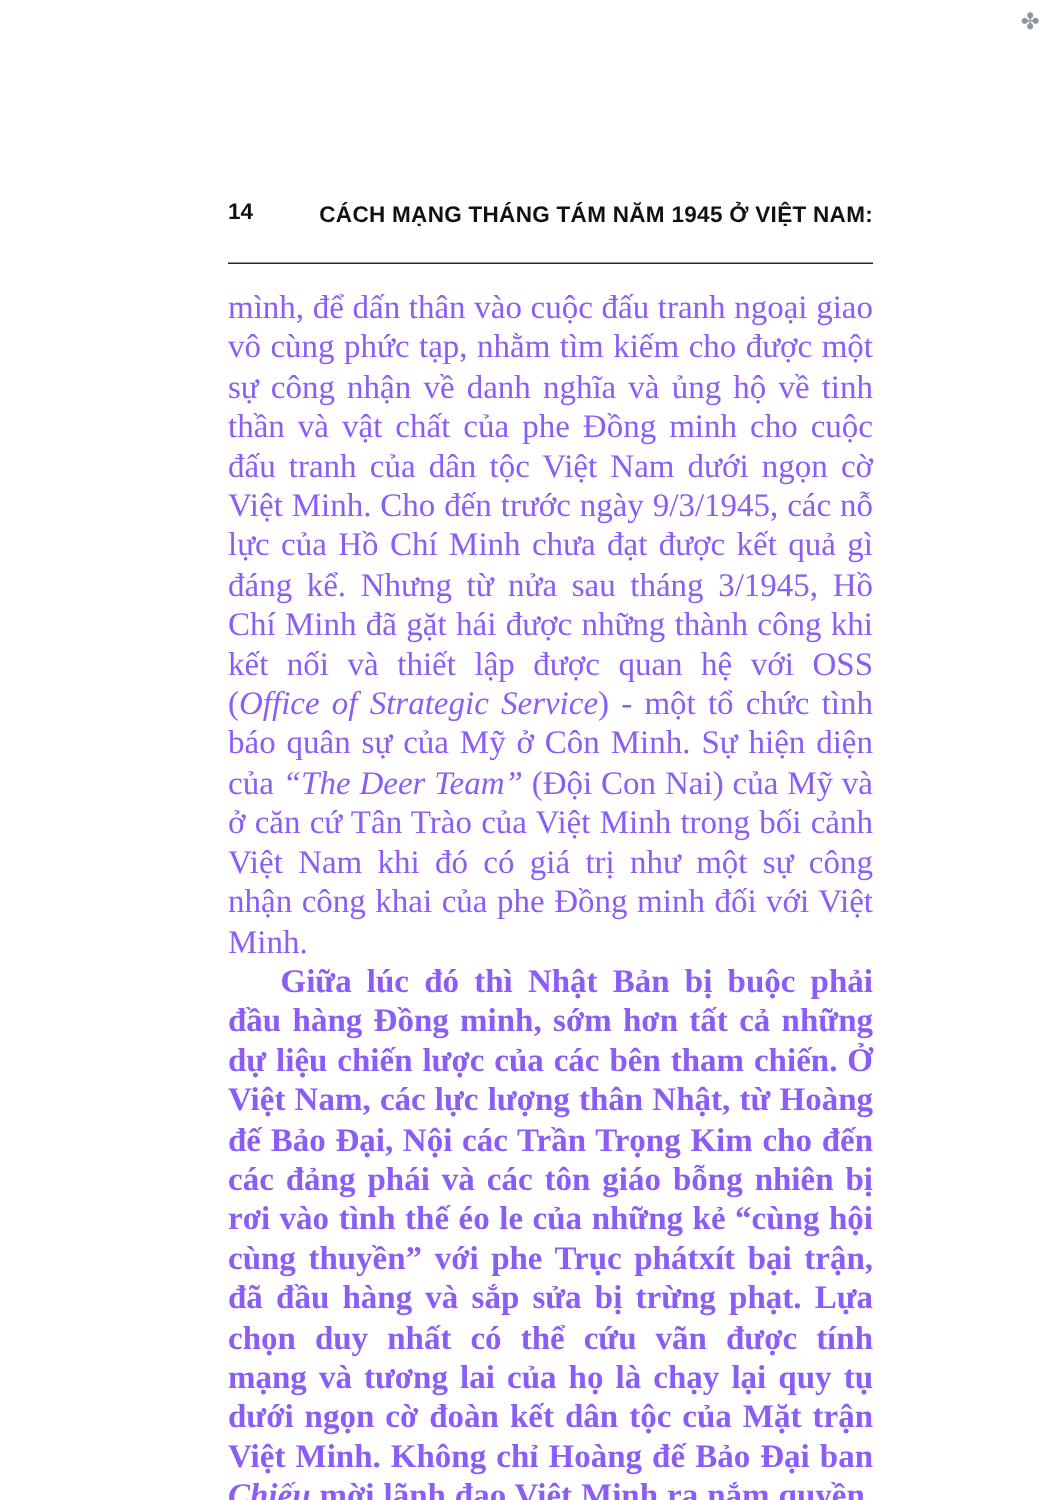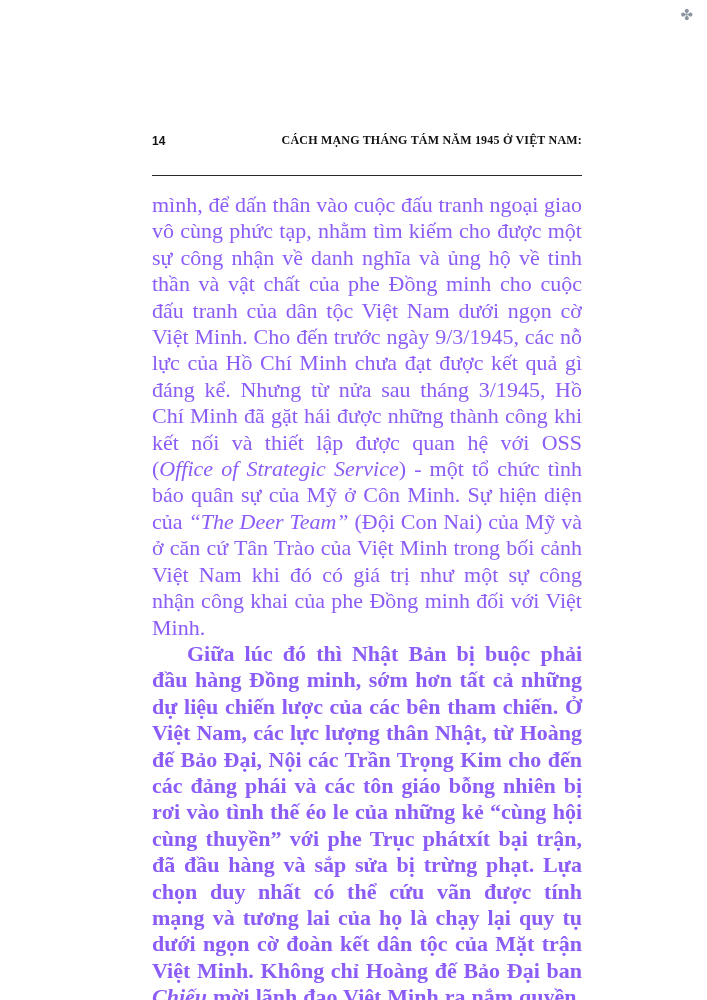--- a/index.html
+++ b/index.html
@@ -31,30 +31,30 @@
     top: 133px;
     width: 430px;
     display: flex;
     justify-content: space-between;
     align-items: flex-end;
   }
 
   .page-number {
     font-family: "Liberation Sans", sans-serif;
     font-weight: bold;
-    font-size: 12px;
+    font-size: 15px;
     color: #111111;
     padding-bottom: 1px;
   }
 
   .titles {
     text-align: right;
-    font-family: Liberation Serif, serif;
+    font-family: Liberation Sans, sans-serif;
     font-weight: bold;
-    font-size: 12px;
+    font-size: 15px;
     line-height: 15.5px;
     letter-spacing: 0.2px;
     color: #111111;
   }
 
   .rule {
     position: absolute;
     left: 152px;
     top: 175px;
     width: 430px;

